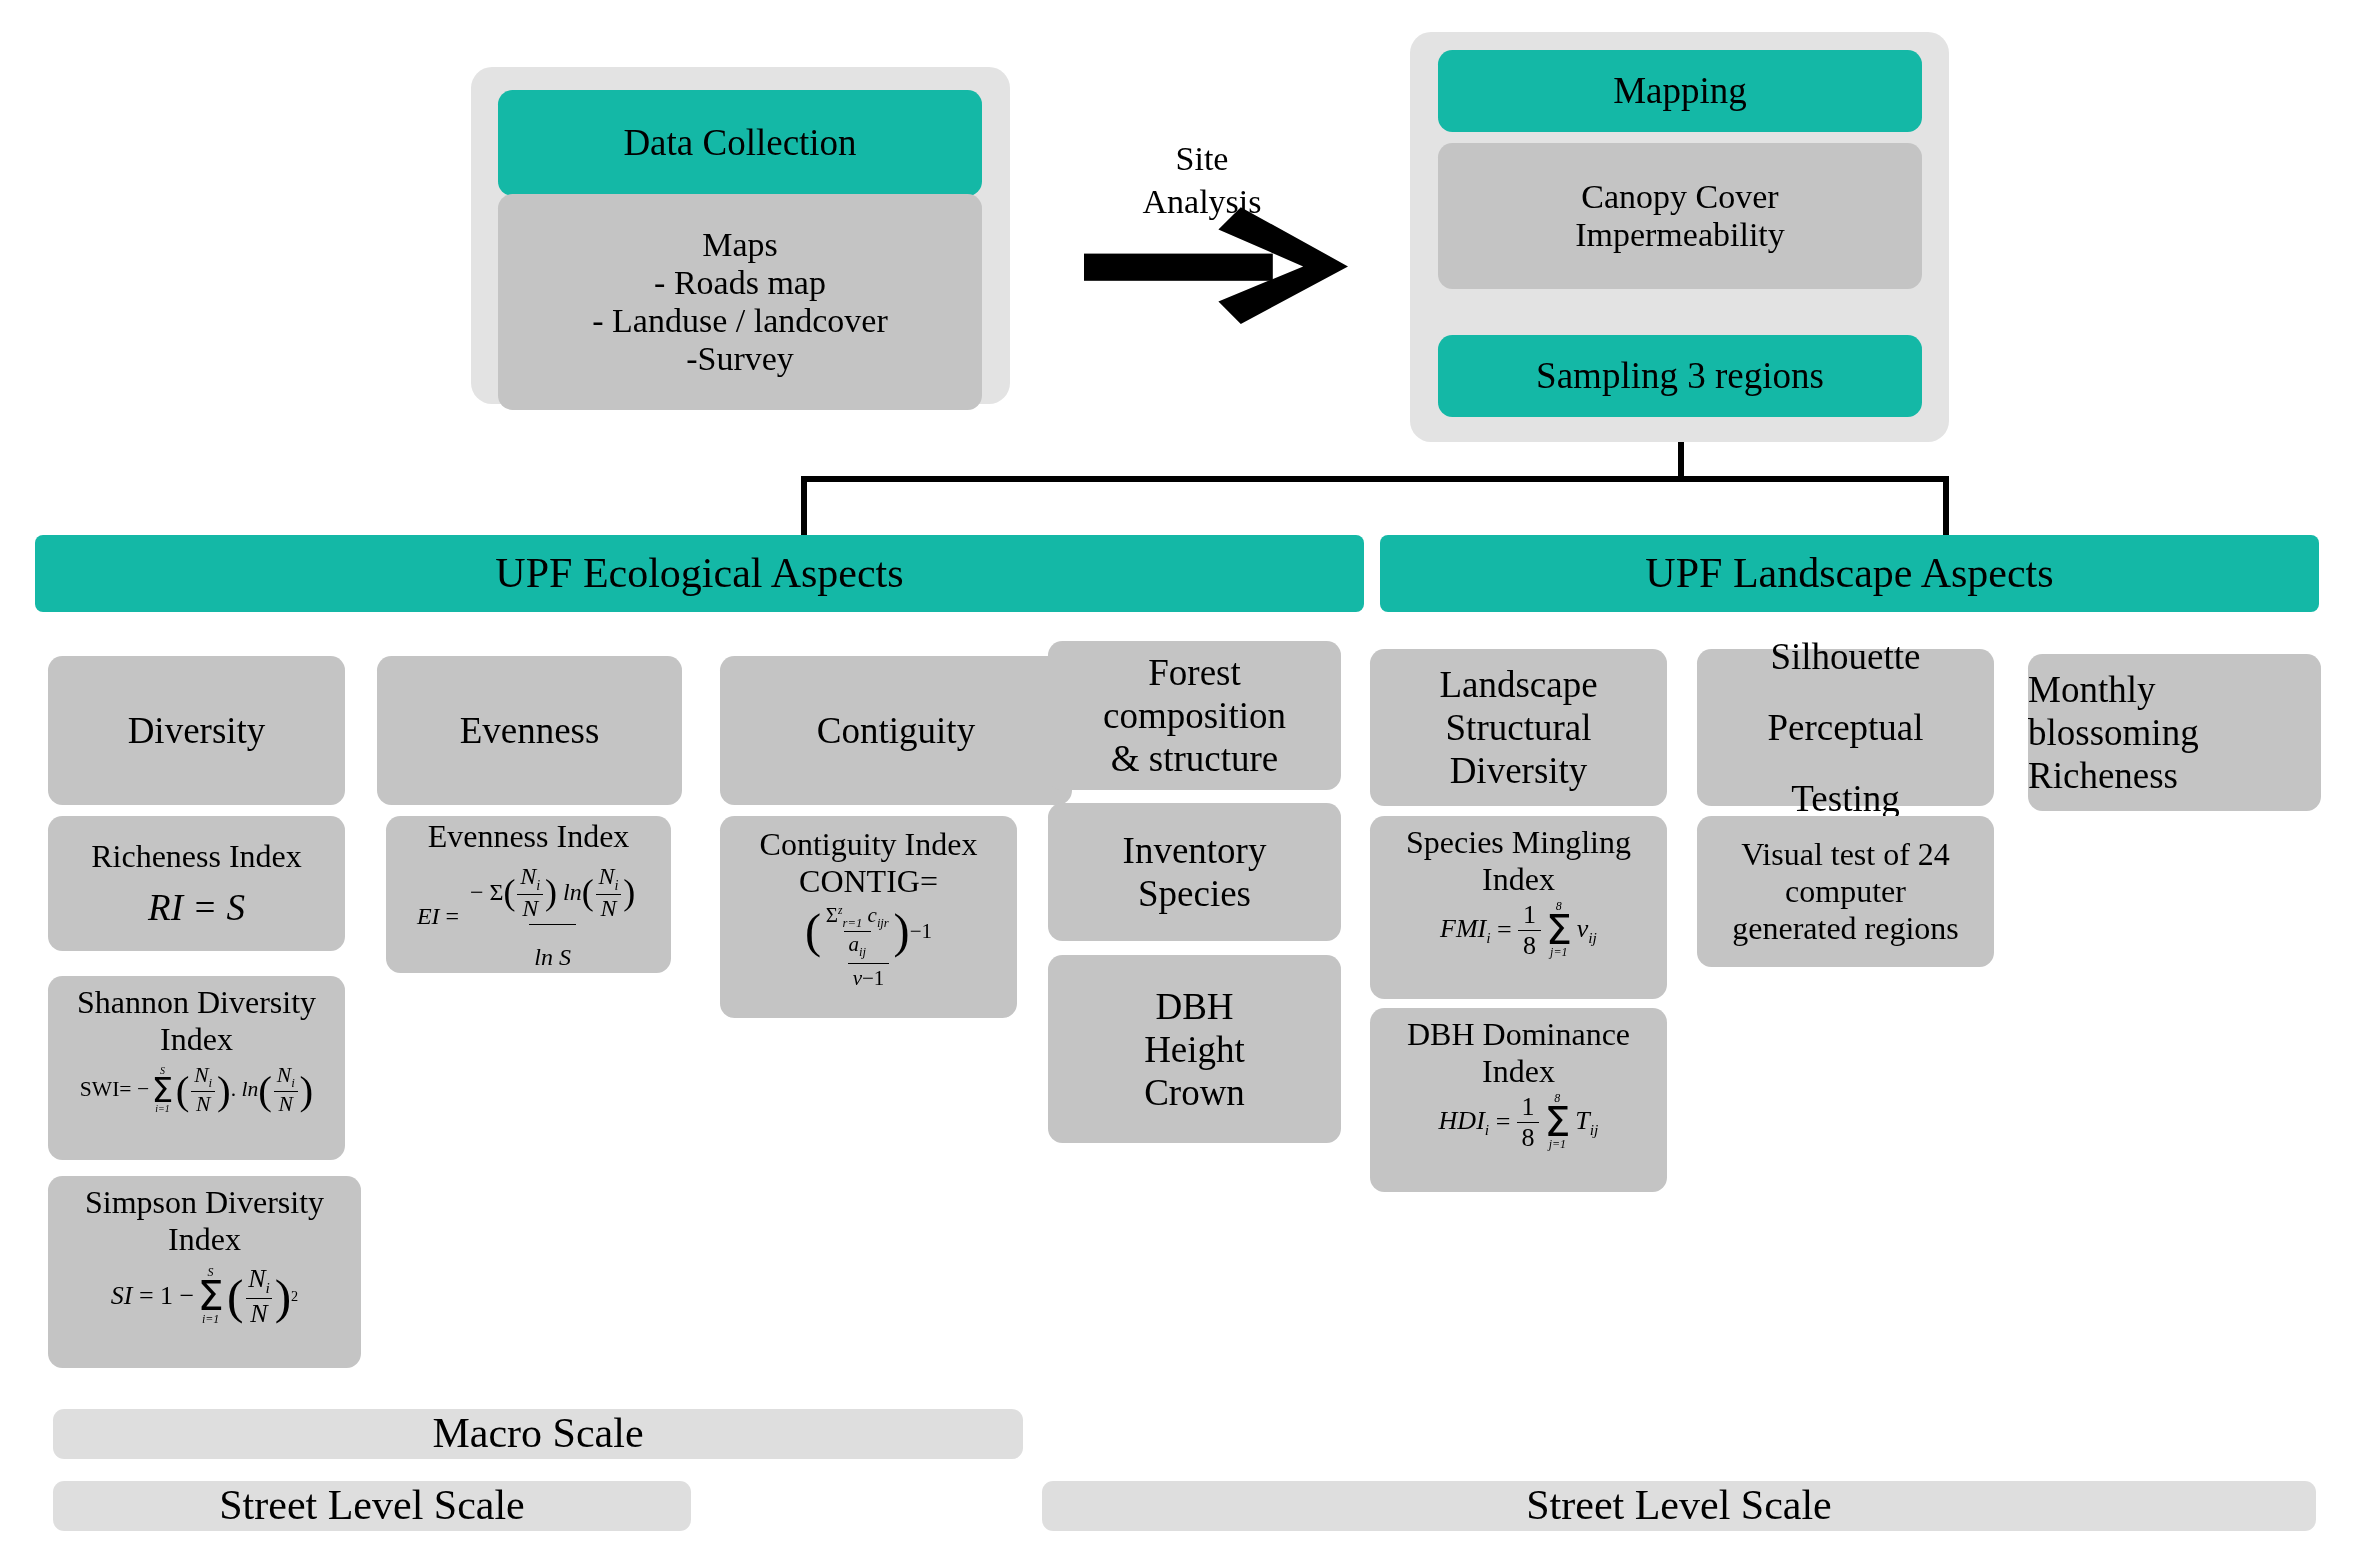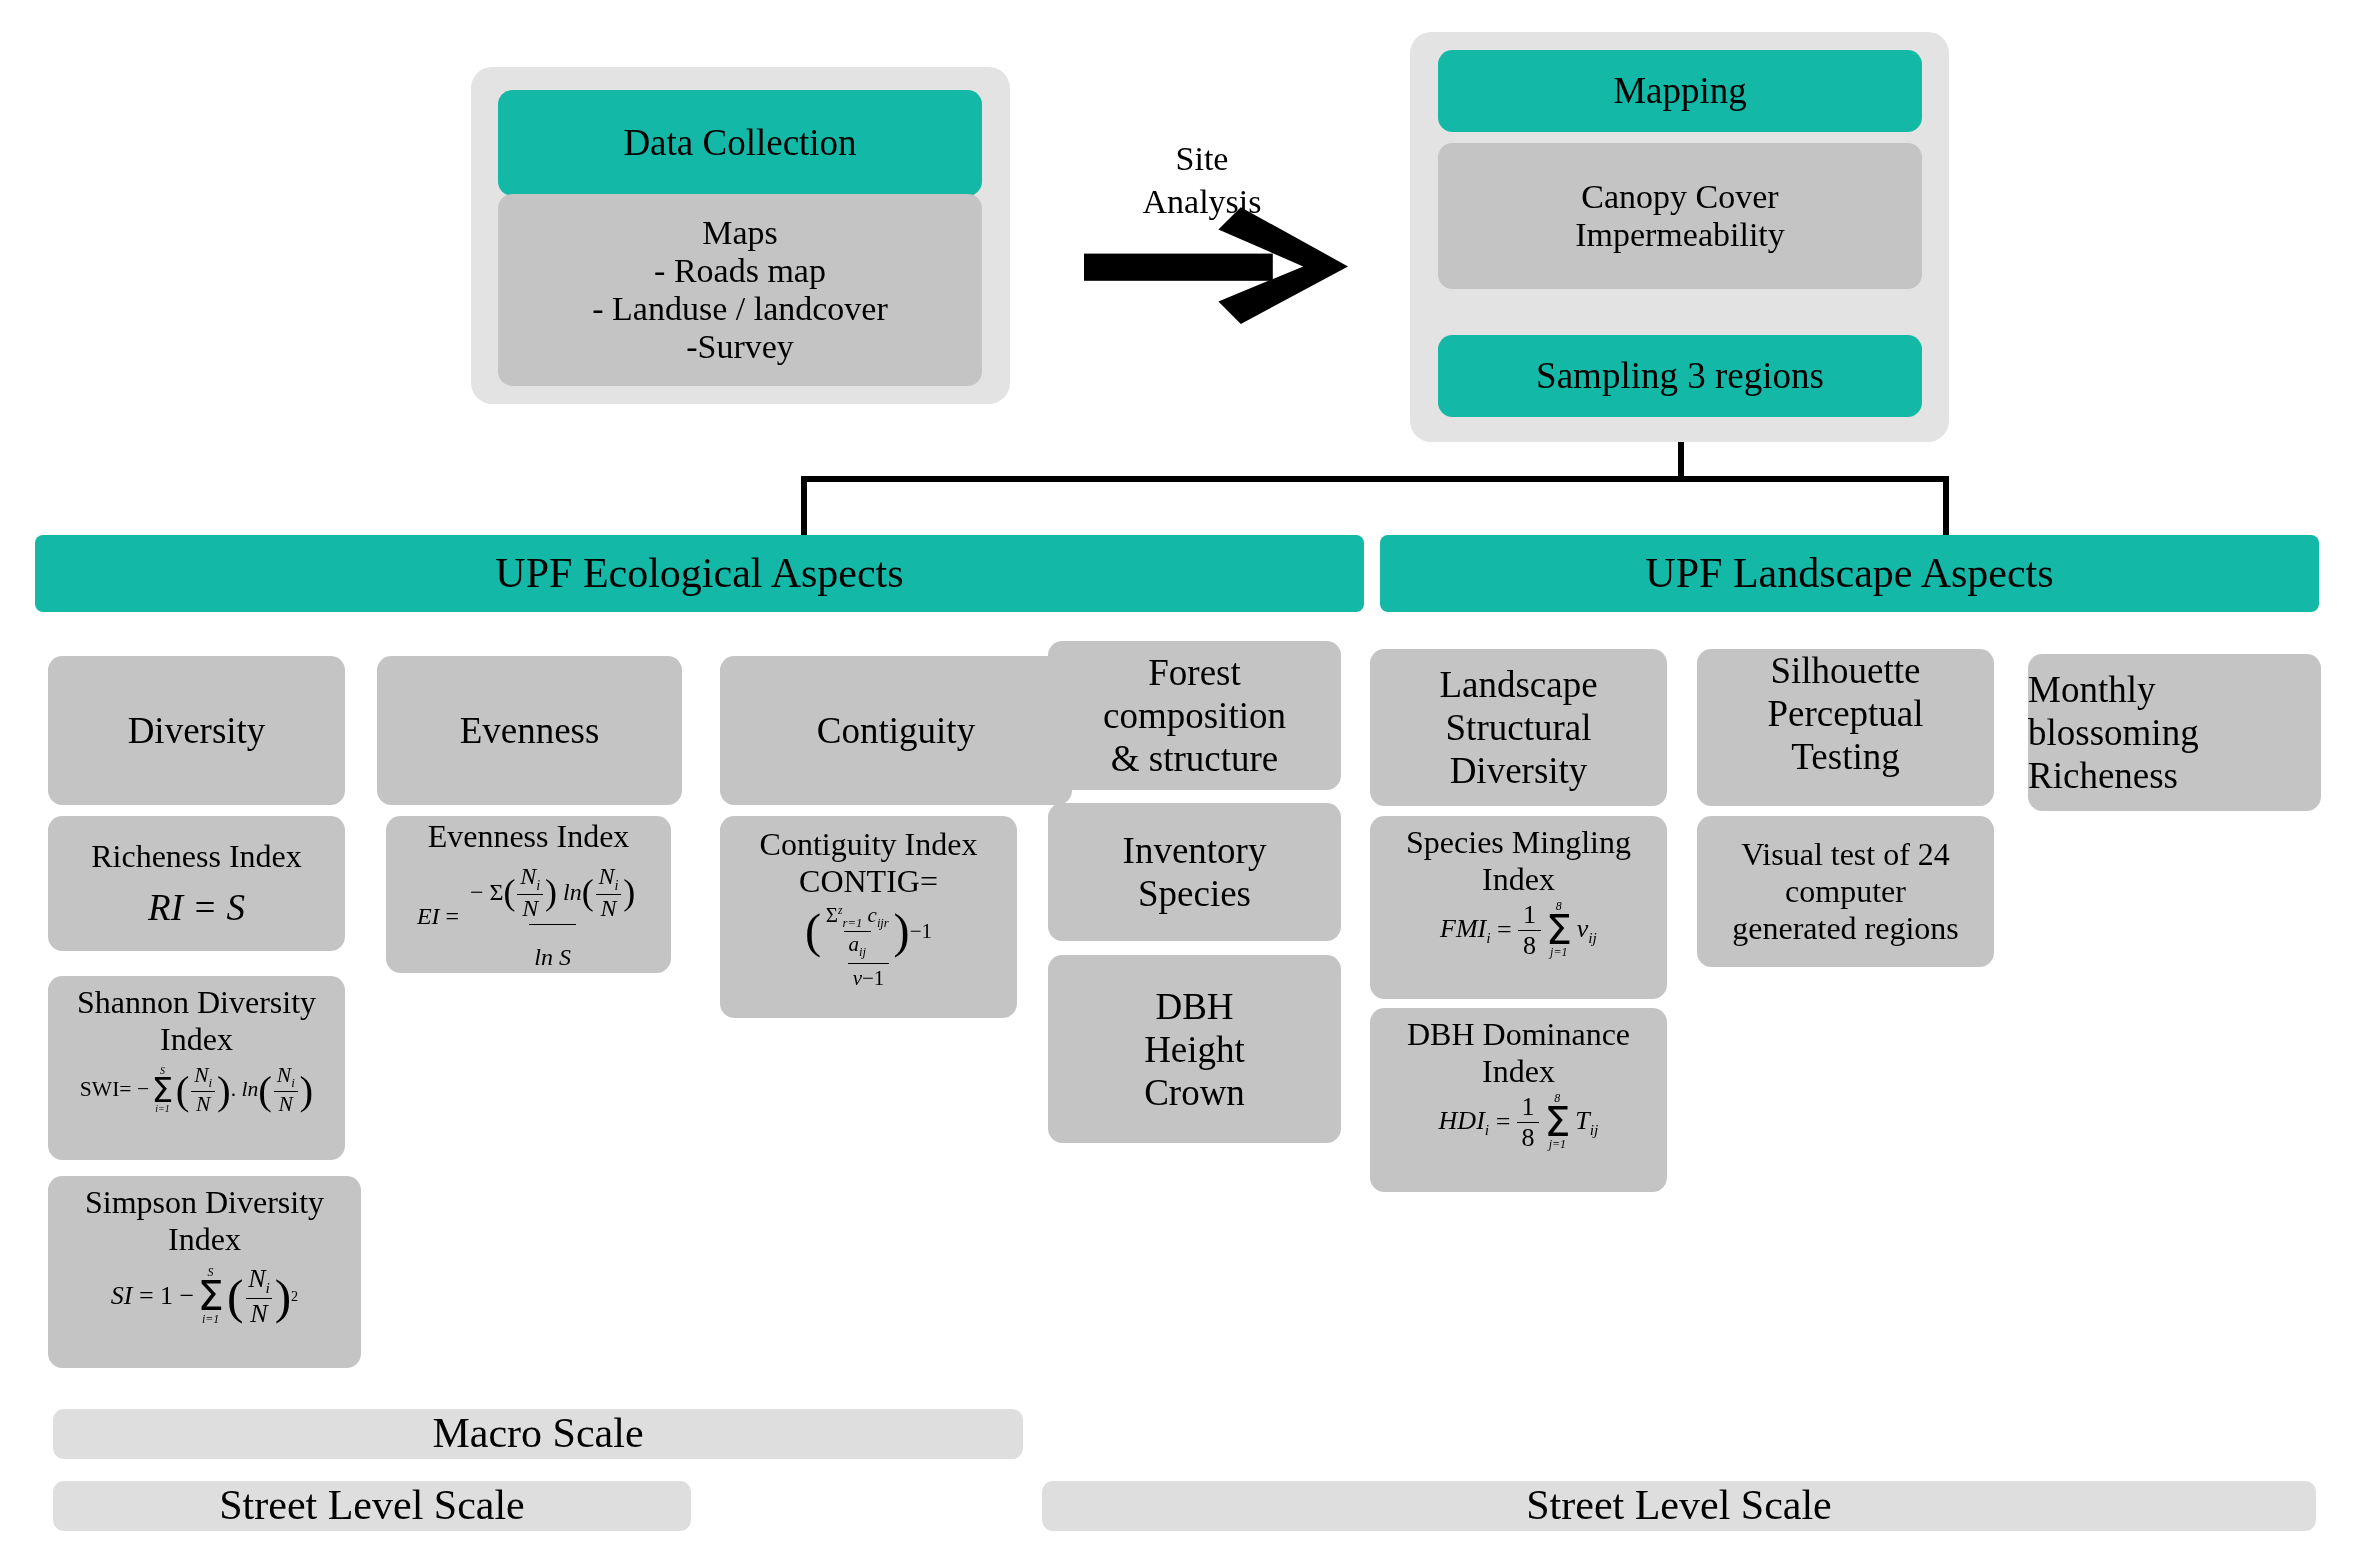--- a/index.html
+++ b/index.html
@@ -42,21 +42,21 @@
   .sup{font-size:.55em;vertical-align:super;font-style:normal;}
   .sub{font-size:.6em;vertical-align:sub;font-style:italic;}
 </style>
 </head>
 <body>
 
 <div class="abs wrap" style="left:471px;top:67px;width:539px;height:337px;"></div>
 
 <div class="abs dark ctr t-title" style="left:498px;top:90px;width:484px;height:106px;">Data Collection</div>
 
-<div class="abs mid" style="left:498px;top:194px;width:484px;height:192px;display:flex;flex-direction:column;align-items:center;justify-content:center;">
+<div class="abs mid" style="left:498px;top:194px;width:484px;height:216px;display:flex;flex-direction:column;align-items:center;justify-content:center;">
   <div class="t-body">Maps</div>
   <div class="t-body">- Roads map</div>
   <div class="t-body">- Landuse / landcover</div>
   <div class="t-body">-Survey</div>
 </div>
 
 <div class="abs ctr t-body" style="left:1122px;top:140px;width:160px;height:38px;">Site</div>
 <div class="abs ctr t-body" style="left:1106px;top:183px;width:192px;height:38px;">Analysis</div>
 
 <div class="abs" style="left:1084px;top:204px;width:264px;height:120px;">
@@ -245,21 +245,21 @@
       </span>
     <span class="sig" style="margin:0 4.8px;">
       <span class="lim">8</span>
         <span class="big">Σ</span>
         <span class="lim">j=1</span>
     </span>
     <span>T<span class="sub">ij</span></span>
   </div>
 </div>
 
-<div class="abs mid" style="left:1697px;top:649px;width:297px;height:157px;display:flex;flex-direction:column;align-items:center;">
+<div class="abs mid" style="left:1697px;top:649px;width:297px;height:157px;display:flex;flex-direction:column;align-items:center;justify-content:center;gap:28px;">
   <div class="t-title">Silhouette</div>
   <div class="t-title">Perceptual</div>
   <div class="t-title">Testing</div>
 </div>
 
 <div class="abs mid" style="left:1697px;top:816px;width:297px;height:151px;display:flex;flex-direction:column;align-items:center;justify-content:center;">
   <div class="t-sub">Visual test of 24</div>
   <div class="t-sub">computer</div>
   <div class="t-sub">generated regions</div>
 </div>

